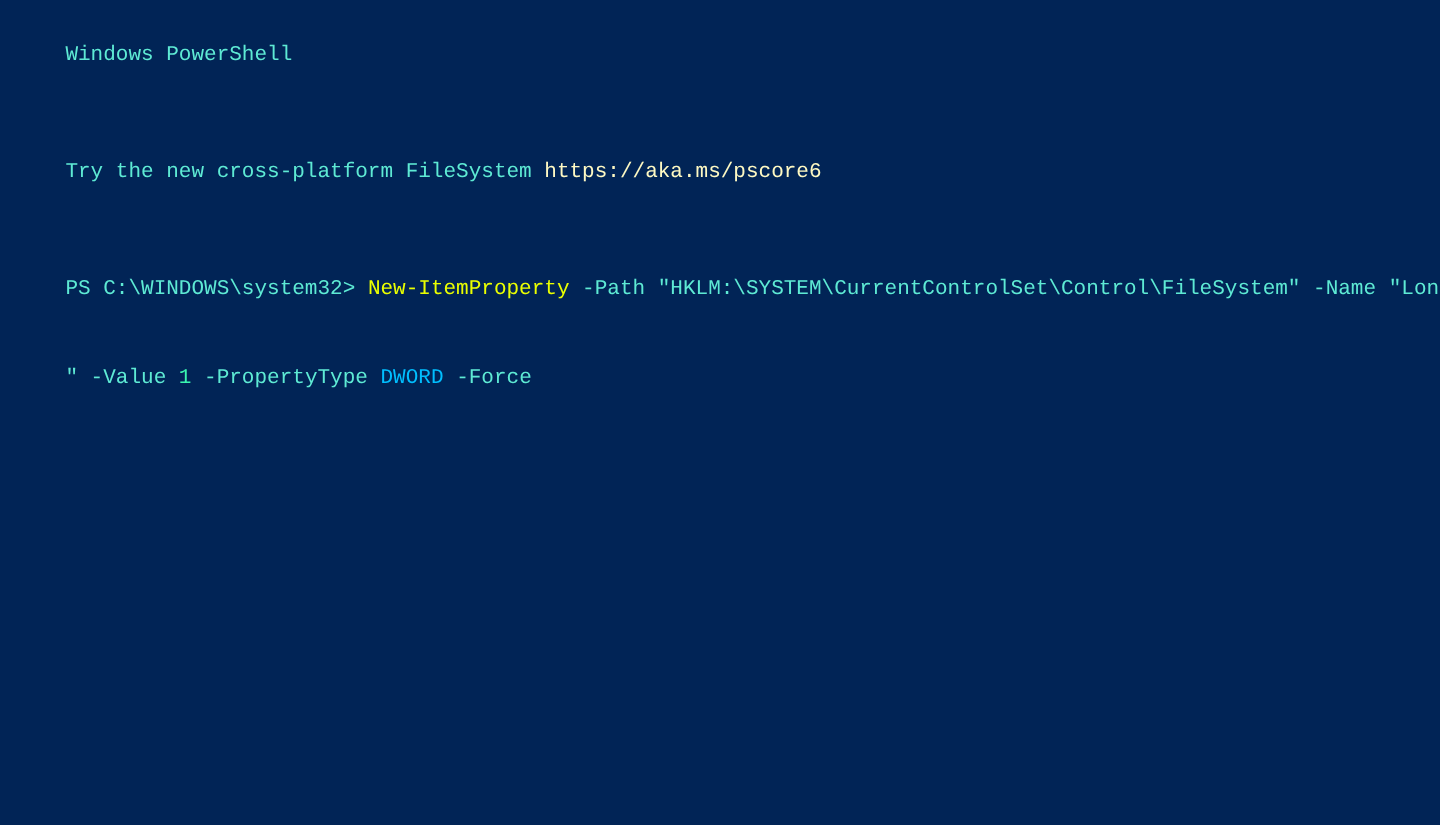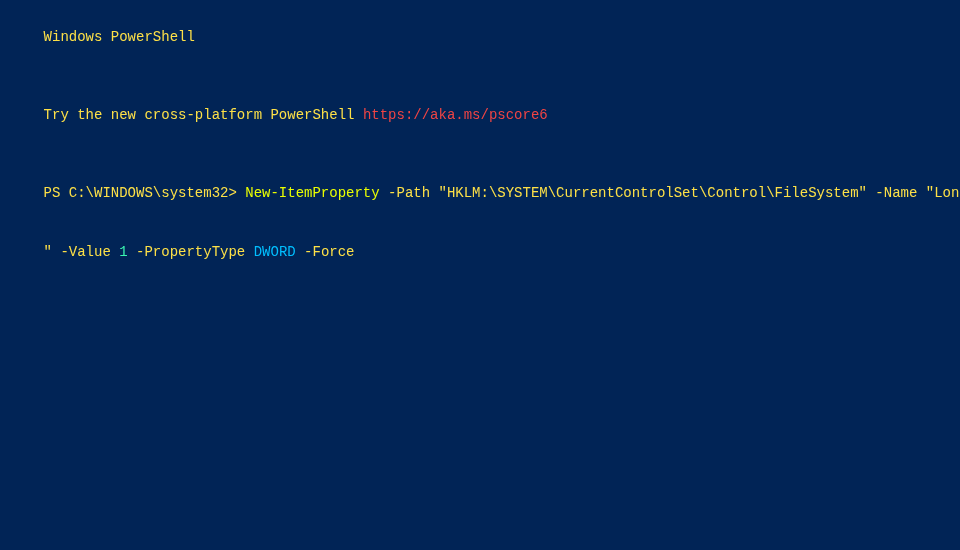--- a/index.html
+++ b/index.html
@@ -21,36 +21,36 @@
 
     .terminal-line {
       line-height: 1.4;
       white-space: pre;
     }
 
     .blank-line {
       height: 1.4em;
     }
 
-    .color-white { color: #fde047; }
+    .color-white { color: #5eead4; }
     .color-yellow { color: #eaff00; text-align: center; }
     .color-cyan { color: #00bfff; margin-top: 20px; }
     .color-teal { color: #3af5b0; }
-    .color-link { color: #ef4444; }
+    .color-link { color: #fef9c3; }
   </style>
 </head>
 <body>
 
 <div>
   <div class="terminal-line">
     <span class="color-white">Windows PowerShell</span>
   </div>
   <div class="blank-line"></div>
   <div class="terminal-line">
-    <span class="color-white">Try the new cross-platform PowerShell </span><span class="color-link">https://aka.ms/pscore6</span>
+    <span class="color-white">Try the new cross-platform FileSystem </span><span class="color-link">https://aka.ms/pscore6</span>
   </div>
   <div class="blank-line"></div>
   <div class="terminal-line">
     <span class="color-white">PS C:\WINDOWS\system32&gt; </span><span class="color-yellow">New-ItemProperty</span><span class="color-white"> -Path </span><span class="color-white">"HKLM:\SYSTEM\CurrentControlSet\Control\FileSystem"</span><span class="color-white"> -Name </span><span class="color-white">"LongPathsEnabled"</span>
   </div>
   <div class="terminal-line">
     <span class="color-white">" -Value </span><span class="color-teal">1</span><span class="color-white"> -PropertyType </span><span class="color-cyan">DWORD</span><span class="color-white"> -Force</span>
   </div>
 </div>
 

